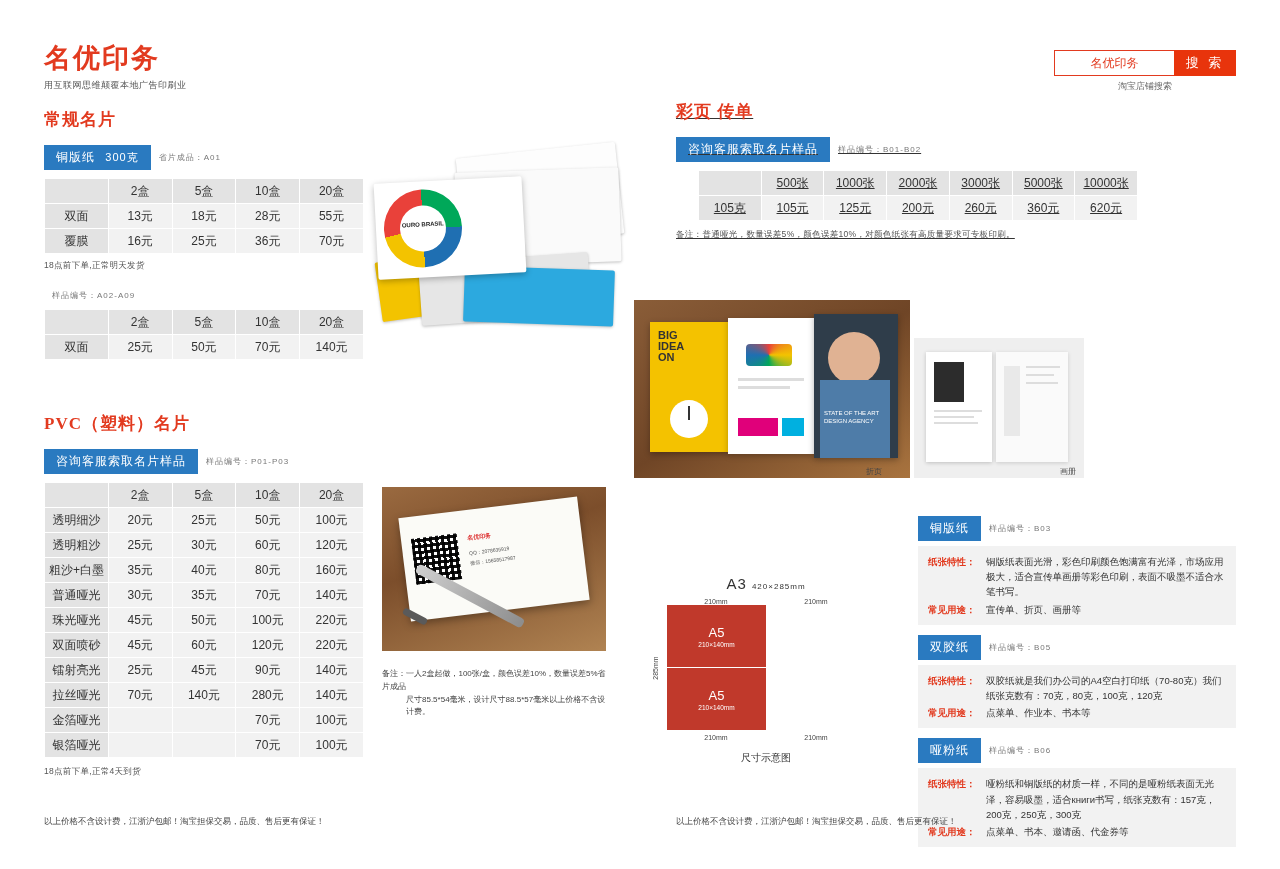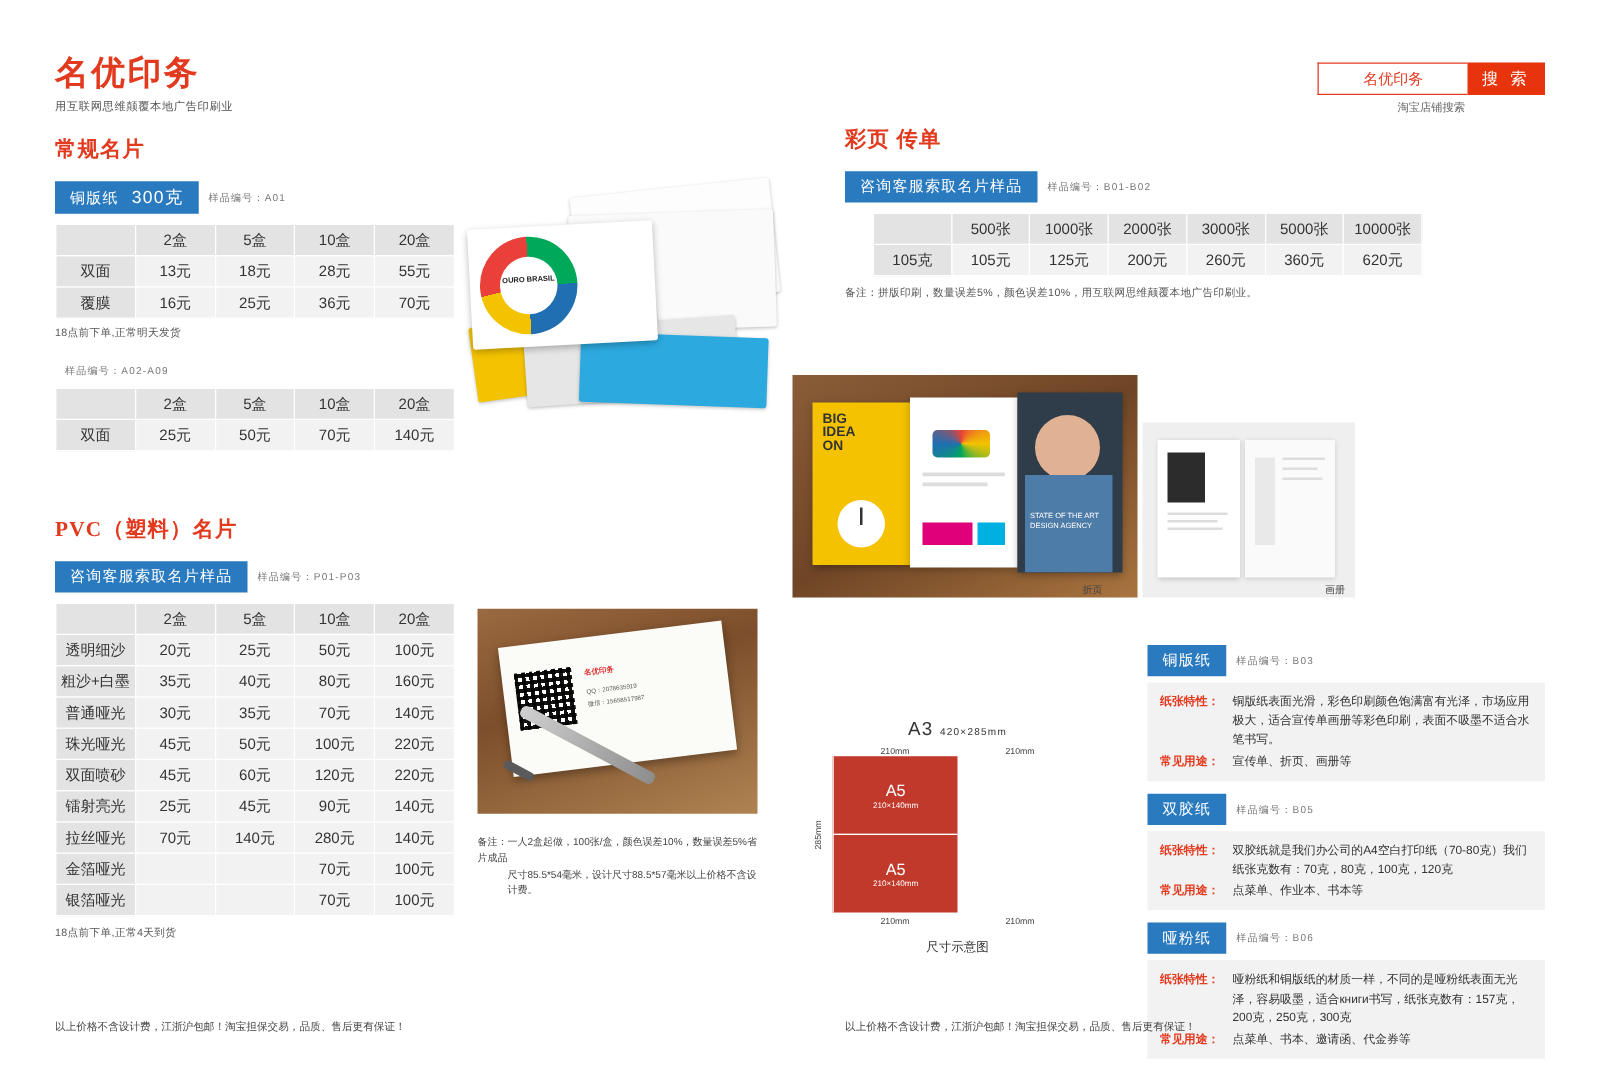--- a/index.html
+++ b/index.html
@@ -56,21 +56,21 @@
     font-weight:normal;
   }
   table.price th { background:#e3e3e3; }
   table.price td.rowhead { background:#e3e3e3; }
   table.price td { background:#f2f2f2; }
   .note { font-size:8.5px; color:#555; margin-top:6px; letter-spacing:0.3px;}
 
   
   #sec-mingpian { position:absolute; left:44px; top:108px; }
   #sec-pvc { position:absolute; left:44px; top:412px; }
-  #sec-caiye { position:absolute; left:676px; top:100px; }
+  #sec-caiye { position:absolute; left:676px; top:100px;text-decoration:underline; }
   #paper-specs { position:absolute; left:918px; top:516px; width:318px;}
   #sizechart { position:absolute; left:638px; top:575px; width:256px; }
 
   
   .img-cards {
     position:absolute; left:360px; top:140px; width:280px; height:200px;
   }
   .img-pvc {
     position:absolute; left:382px; top:487px; width:224px; height:164px;
     background:linear-gradient(160deg,#9a6a40 0%, #7c4e2b 40%, #b08352 100%);
@@ -141,23 +141,23 @@
     <div class="search-btn">搜 索</div>
   </div>
   <div class="search-note">淘宝店铺搜索</div>
 
   <div id="sec-mingpian">
     <div class="sec-title">常规名片</div>
 
     <div class="tag-row" style="margin-top:14px;">
       <div class="blue-tag">
         <span>铜版纸</span>
-        <span style="font-size:14px; margin-left:6px;">300克</span>
-      </div>
-      <span class="code-note">样品编号：A01</span>
+        <span style="font-size:11px; margin-left:6px;">300克</span>
+      </div>
+      <span class="code-note">省片成品：A01</span>
     </div>
 
     <table class="price" style="margin-top:8px; width:320px;">
       <tbody>
           <tr>
         <th style="width:64px;"></th>
         <th style="width:64px;">2盒</th>
         <th style="width:64px;">5盒</th>
         <th style="width:64px;">10盒</th>
         <th style="width:64px;">20盒</th>
@@ -236,20 +236,27 @@
             <th style="width:64px">20盒</th>
           </tr>
           <tr>
             <td class="rowhead">透明细沙</td>
             <td>20元</td>
             <td>25元</td>
             <td>50元</td>
             <td>100元</td>
           </tr>
           <tr>
+            <td class="rowhead">透明粗沙</td>
+            <td>25元</td>
+            <td>30元</td>
+            <td>60元</td>
+            <td>120元</td>
+          </tr>
+          <tr>
             <td class="rowhead">粗沙+白墨</td>
             <td>35元</td>
             <td>40元</td>
             <td>80元</td>
             <td>160元</td>
           </tr>
           <tr>
             <td class="rowhead">普通哑光</td>
             <td>30元</td>
             <td>35元</td>
@@ -343,21 +350,21 @@
             <td class="rowhead">105克</td>
             <td>105元</td>
             <td>125元</td>
             <td>200元</td>
             <td>260元</td>
             <td>360元</td>
             <td>620元</td>
           </tr>
         </tbody>
       </table>
-    <div class="note" style="margin-top:8px;">备注：拼版印刷，数量误差5%，颜色误差10%，用互联网思维颠覆本地广告印刷业。</div>
+    <div class="note" style="margin-top:8px;">备注：普通哑光，数量误差5%，颜色误差10%，对颜色纸张有高质量要求可专板印刷。</div>
   </div>
 
   <div class="img-broch">
     <div style="position:absolute; left:16px; top:22px; width:78px; height:130px; background:#f4c200; box-shadow:0 2px 6px rgba(0,0,0,.3);">
       <div style="position:absolute; left:8px; top:8px; font-size:11px; font-weight:bold; color:#333; line-height:1;">BIG<br>IDEA<br>ON</div>
       <div style="position:absolute; left:20px; top:78px; width:38px; height:38px; border-radius:50%; background:#fff;"></div>
       <div style="position:absolute; left:38px; top:84px; width:1.5px; height:14px; background:#333;"></div>
     </div>
     <div style="position:absolute; left:94px; top:18px; width:86px; height:136px; background:#ffffff; box-shadow:0 2px 6px rgba(0,0,0,.25);">
       <div style="position:absolute; left:18px; top:26px; width:46px; height:22px; background:conic-gradient(#e9413a,#f3c300,#00a859,#1f6fb2,#e9413a); border-radius:4px;"></div>

